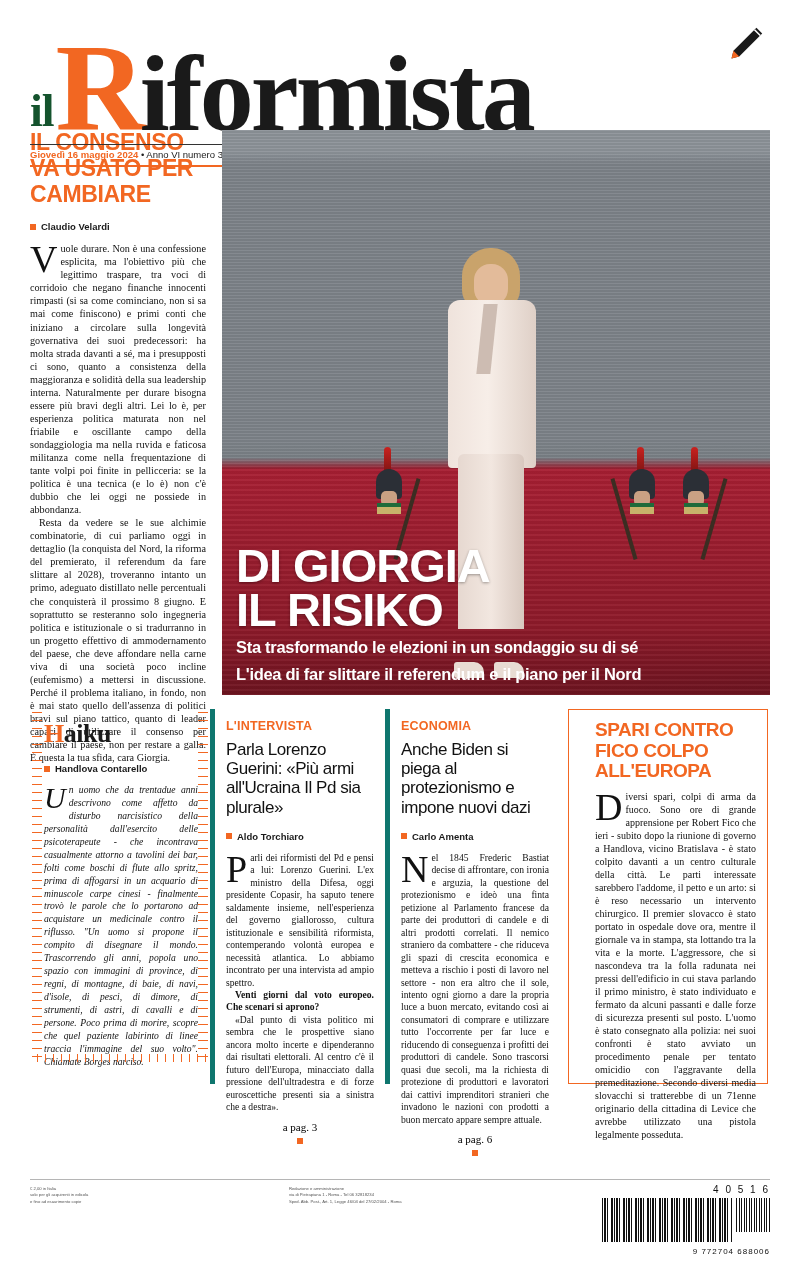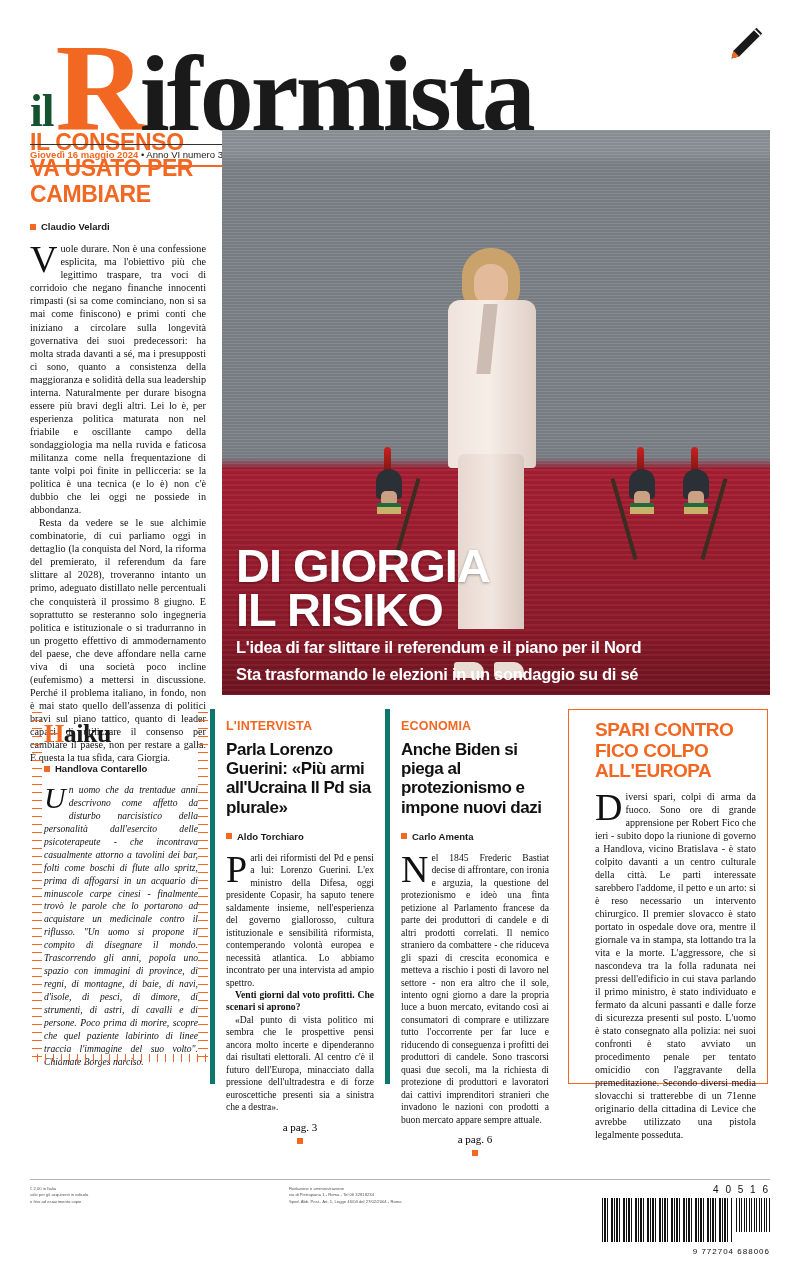--- a/index.html
+++ b/index.html
@@ -384,21 +384,21 @@
     font-family: "Liberation Sans", sans-serif;
     font-weight: 700;
     font-size: 12.5px;
     color: #F26722;
     letter-spacing: 0.2px;
     text-transform: uppercase;
     margin-bottom: 7px;
   }
   .art-title {
     font-family: "Liberation Sans", sans-serif;
-    font-weight: 700;
+    font-weight: 400;
     font-size: 17px;
     line-height: 1.13;
     color: #111;
     letter-spacing: -0.45px;
     margin-bottom: 9px;
   }
   .art-body {
     font-family: "Liberation Serif", serif;
     font-size: 9.6px;
     line-height: 1.3;
@@ -584,22 +584,22 @@
           <div class="fig-lapel"></div>
           <div class="fig-trousers"></div>
           <div class="fig-shoe left"></div>
           <div class="fig-shoe right"></div>
         </div>
       </div>
 
       <div class="photo-headline">
         <div class="hl-main">DI GIORGIA</div>
         <div class="hl-main">IL RISIKO</div>
+        <div class="hl-sub">Sta trasformando le elezioni in un sondaggio su di sé</div>
         <div class="hl-sub">L'idea di far slittare il referendum e il piano per il Nord</div>
-        <div class="hl-sub">Sta trasformando le elezioni in un sondaggio su di sé</div>
       </div>
     </div>
   </div>
 
   <div class="bottom-grid">
 
     <div class="col-haiku">
       <div class="wavy-left"></div>
       <div class="wavy-right"></div>
       <div class="wavy-bottom"></div>
@@ -617,22 +617,22 @@
 
     <div class="col-article col-divider">
       <div class="kicker">L'INTERVISTA</div>
       <div class="art-title">Parla Lorenzo Guerini: «Più armi all'Ucraina Il Pd sia plurale»</div>
       <div class="byline">
         <span class="byline-sq"></span>
         <span>Aldo Torchiaro</span>
       </div>
       <div class="art-body">
         <p class="noindent"><span class="dropcap">P</span><span>arli dei riformisti del Pd e pensi a lui: Lorenzo Guerini. L'ex ministro della Difesa, oggi presidente Copasir, ha saputo tenere saldamente insieme, nell'esperienza del governo giallorosso, cultura istituzionale e sensibilità riformista, contemperando volontà europea e necessità atlantica. Lo abbiamo incontrato per una intervista ad ampio spettro.</span></p>
-        <p class="q-lead">Venti giorni dal voto profitti. Che scenari si aprono?</p>
-        <p>«Dal punto di vista politico mi sembra che le prospettive pensi ancora molto incerte e dipenderanno dai risultati elettorali. Al centro c'è il futuro dell'Europa, minacciato dalla pressione dell'ultradestra e di forze euroscettiche presenti sia a sinistra che a destra».</p>
+        <p class="q-lead">Venti giorni dal voto europeo. Che scenari si aprono?</p>
+        <p>«Dal punto di vista politico mi sembra che le prospettive siano ancora molto incerte e dipenderanno dai risultati elettorali. Al centro c'è il futuro dell'Europa, minacciato dalla pressione dell'ultradestra e di forze euroscettiche presenti sia a sinistra che a destra».</p>
       </div>
       <div class="ref">
         <span>a pag. 3</span>
         <span class="ref-sq"></span>
       </div>
     </div>
 
     <div class="col-article col-divider">
       <div class="kicker">ECONOMIA</div>
       <div class="art-title">Anche Biden si piega al protezionismo e impone nuovi dazi</div>

